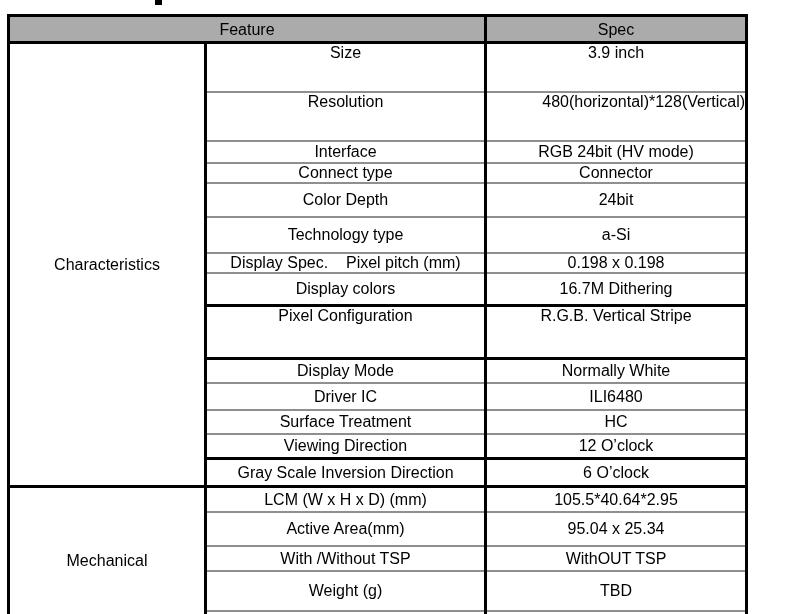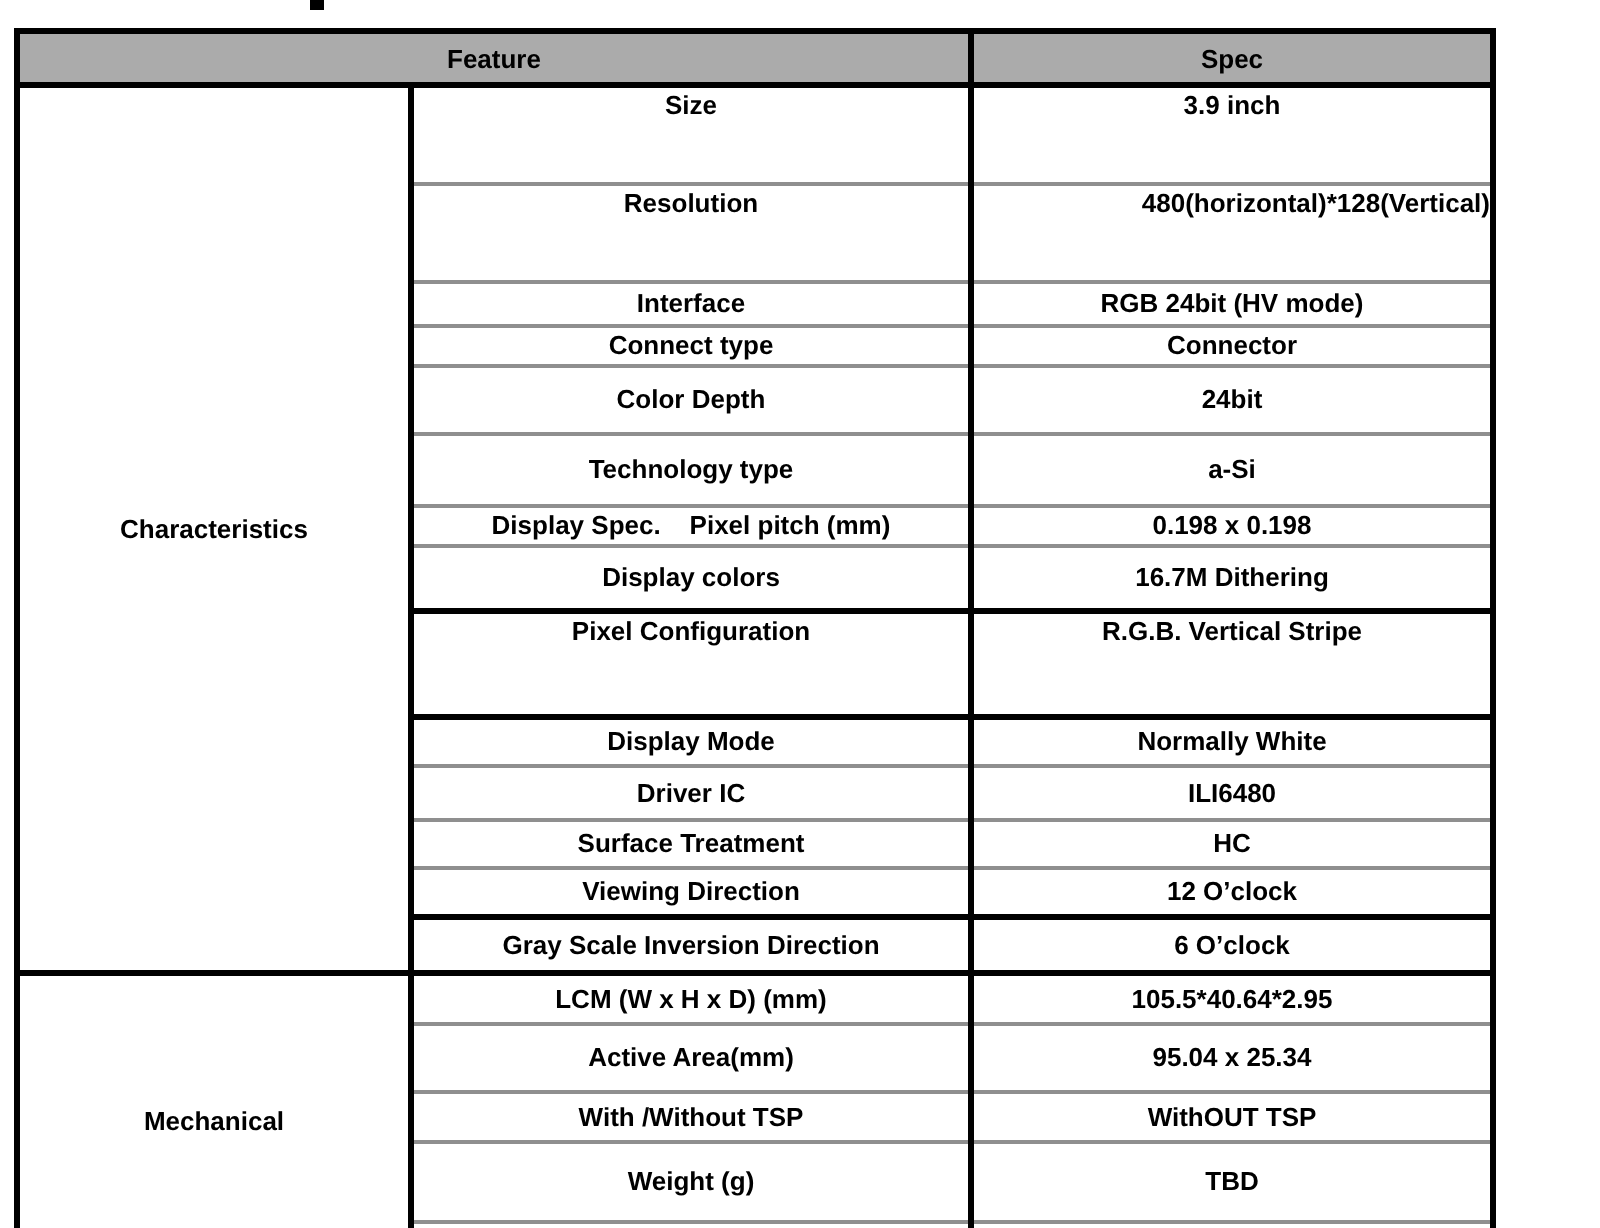--- a/index.html
+++ b/index.html
@@ -25,25 +25,24 @@
     position: absolute;
     left: 7px;
     top: 14px;
     width: 738px;
     border-collapse: collapse;
     table-layout: fixed;
     border: 3px solid #000;
     border-bottom-width: 4px;
   }
   table.spec-table td {
-    font-size: 13px;
+    font-size: 16px;
     line-height: 17px;
     padding: 0;
     overflow: hidden;
-    font-weight: bold;
   }
   td.th {
     background: #ababab;
     text-align: center;
     vertical-align: middle;
     height: 24px;
     border-bottom: 3px solid #000;
   }
   td.th.spec-head { border-left: 3px solid #000; }
   td.group {

